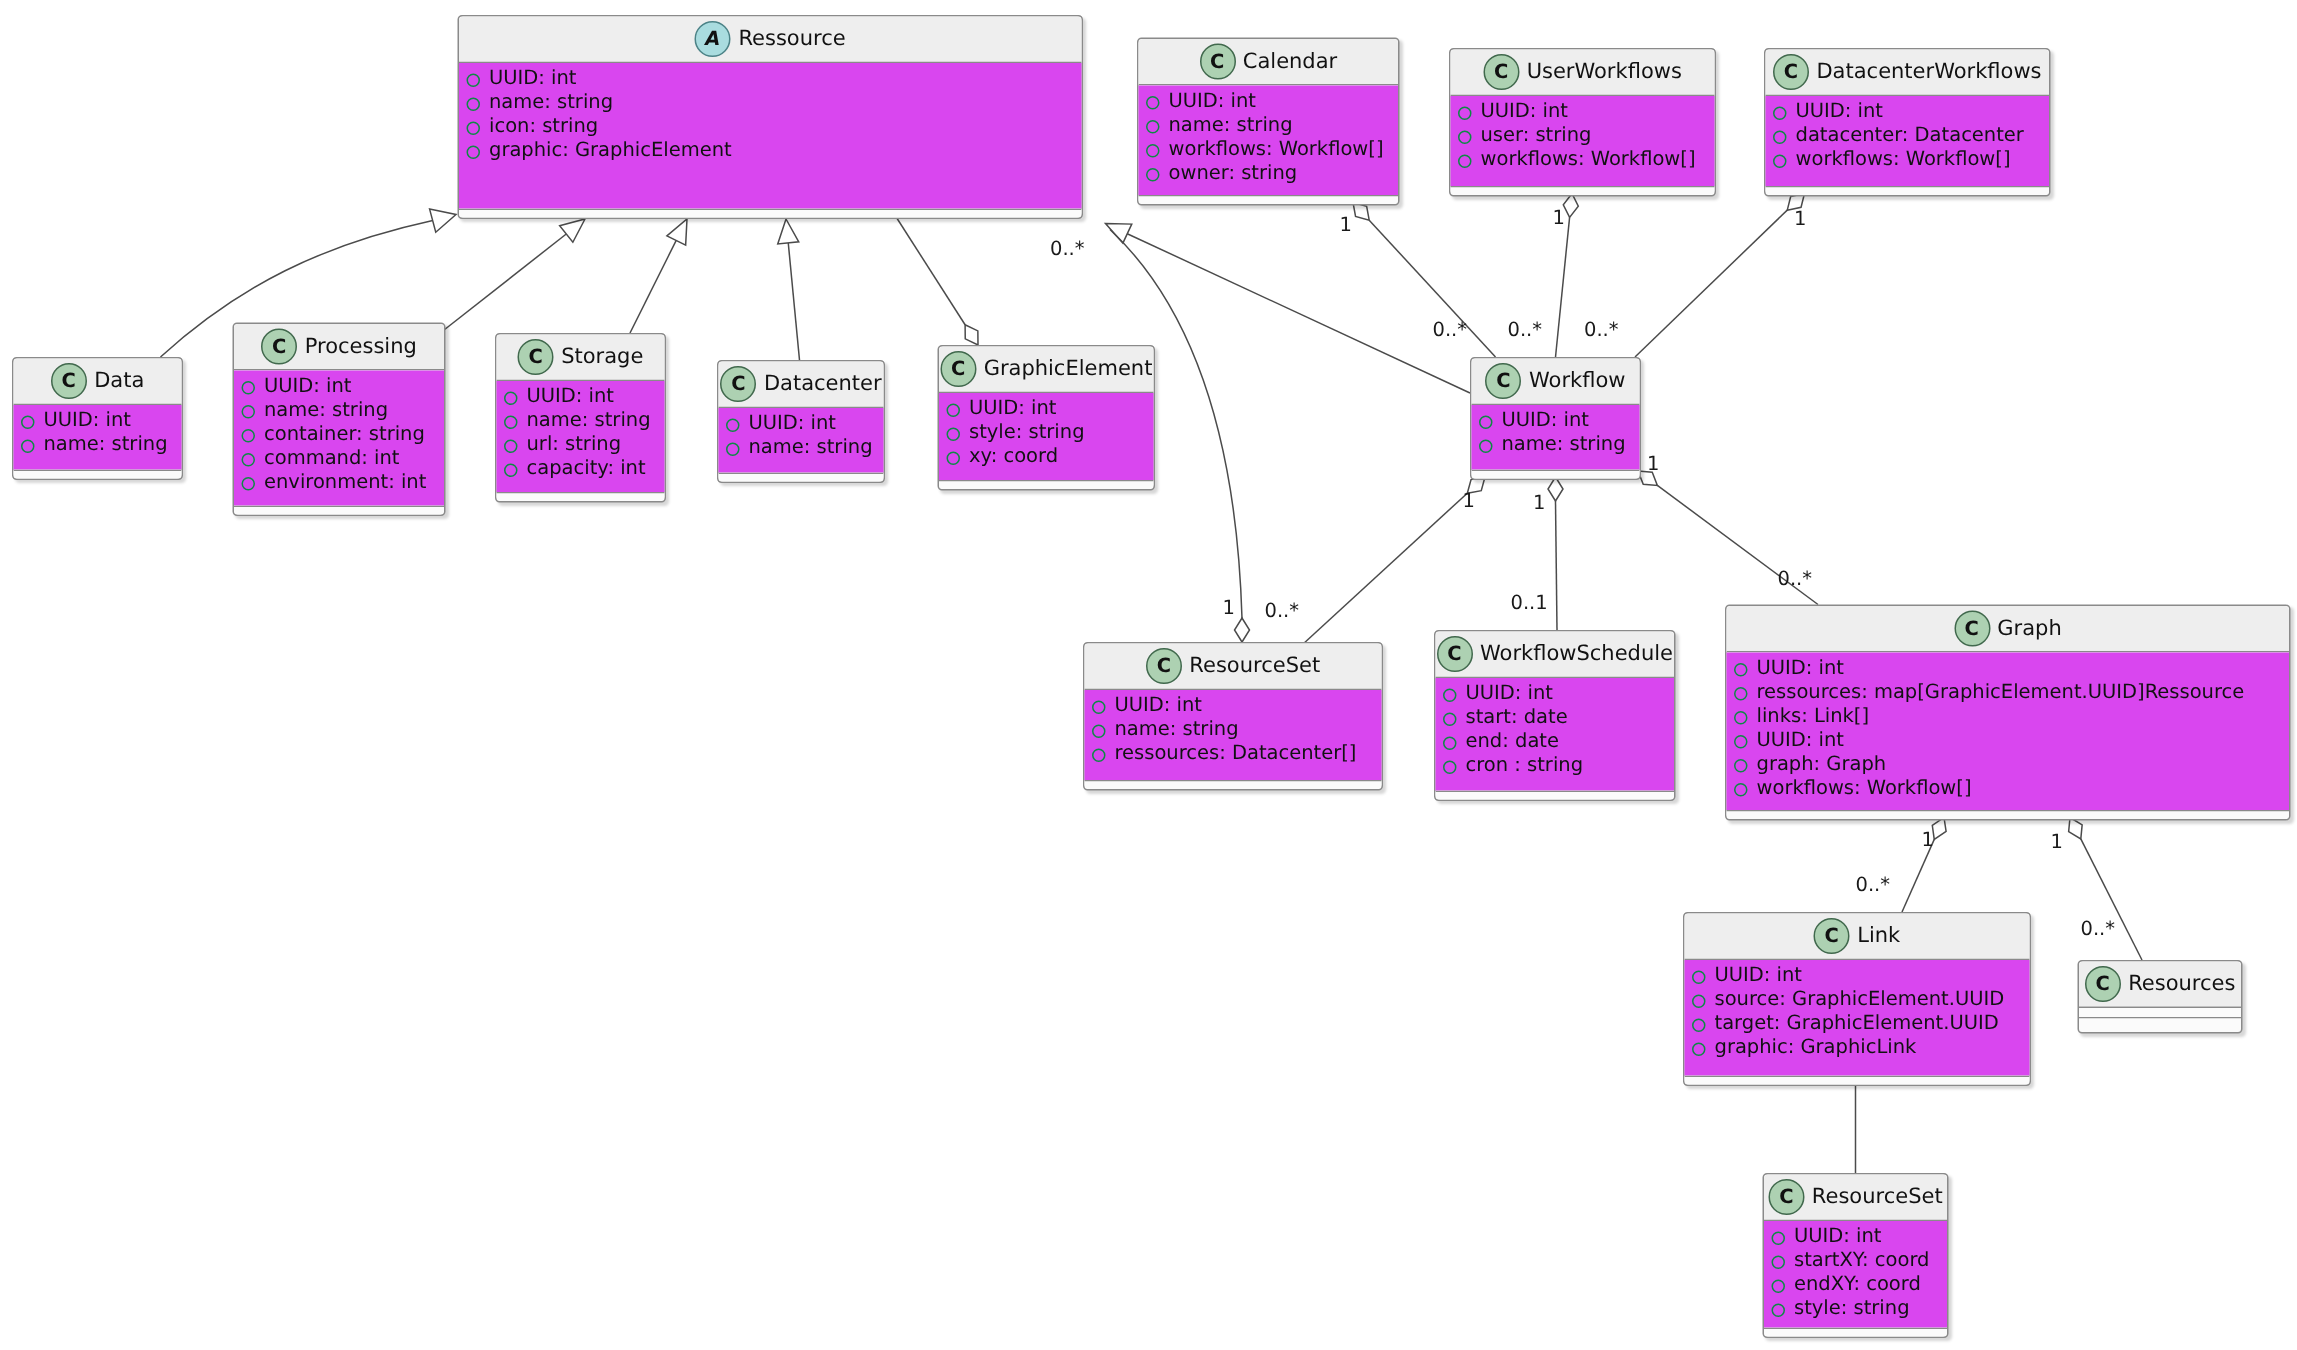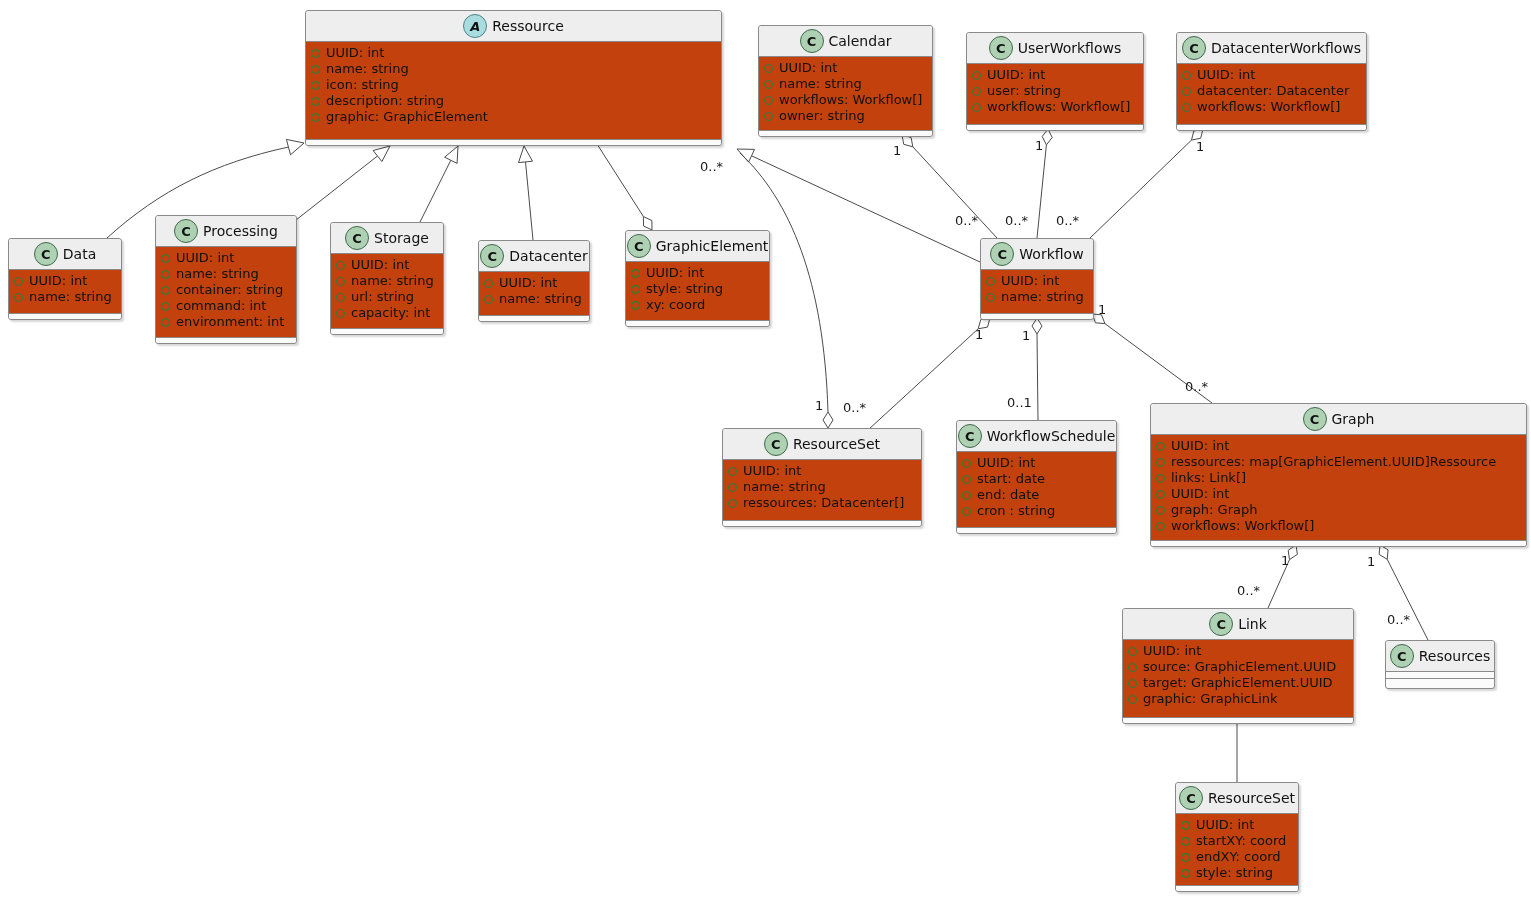--- a/index.html
+++ b/index.html
@@ -9,21 +9,21 @@
   .uml{position:absolute;z-index:2;display:flex;flex-direction:column;
        border:1px solid #8a8a8a;border-radius:3px;background:#fbfbfb;
        box-shadow:2px 2px 2px rgba(0,0,0,0.16);}
   .hdr{flex:0 0 auto;display:flex;align-items:center;justify-content:center;gap:5px;
        background:#eeeeee;border-bottom:1px solid #8a8a8a;padding:3px 6px;border-radius:3px 3px 0 0;}
   .circ{flex:0 0 auto;width:22px;height:22px;border-radius:50%;background:#ADD1B2;border:1px solid #41694d;
         display:flex;align-items:center;justify-content:center;font-size:13px;font-weight:bold;color:#111;}
   .circ.abst{background:#A9DCDF;border-color:#4c8387;font-style:italic;}
   .cname{font-size:14px;white-space:nowrap;}
   .cname.italic{}
-  .body{flex:1 1 auto;background:#c2410c;padding:3px 6px 2px 5px;}
+  .body{flex:1 1 auto;background:#d946ef;padding:3px 6px 2px 5px;}
   .attr{display:flex;align-items:center;gap:6px;font-size:13px;line-height:16px;white-space:nowrap;}
   .vis{flex:0 0 auto;width:7px;height:7px;border:1px solid #0e8a45;border-radius:50%;background:transparent;}
   .foot{flex:0 0 auto;height:5px;background:#fbfbfb;border-top:1px solid #8a8a8a;border-radius:0 0 3px 3px;}
   .strip{flex:0 0 auto;height:6px;background:#fbfbfb;border-top:1px solid #8a8a8a;}
   .mult{position:absolute;z-index:3;font-size:13px;color:#1a1a1a;white-space:nowrap;}
   .edge{stroke:#4b4b4b;stroke-width:1;fill:none;}
   .head{stroke:#4b4b4b;stroke-width:1;fill:#ffffff;}
 </style>
 </head>
 <body>
@@ -108,24 +108,20 @@
           <i class="vis"></i>
           <span>UUID: int</span>
         </div>
       <div class="attr">
           <i class="vis"></i>
           <span>name: string</span>
         </div>
       <div class="attr">
           <i class="vis"></i>
           <span>icon: string</span>
-        </div>
-      <div class="attr">
-          <i class="vis"></i>
-          <span>description: string</span>
         </div>
       <div class="attr">
           <i class="vis"></i>
           <span>graphic: GraphicElement</span>
         </div>
     </div>
     <div class="foot"></div>
   </div>
 
   <div class="uml" style="left:758px;top:25px;width:173px;height:110px;">

